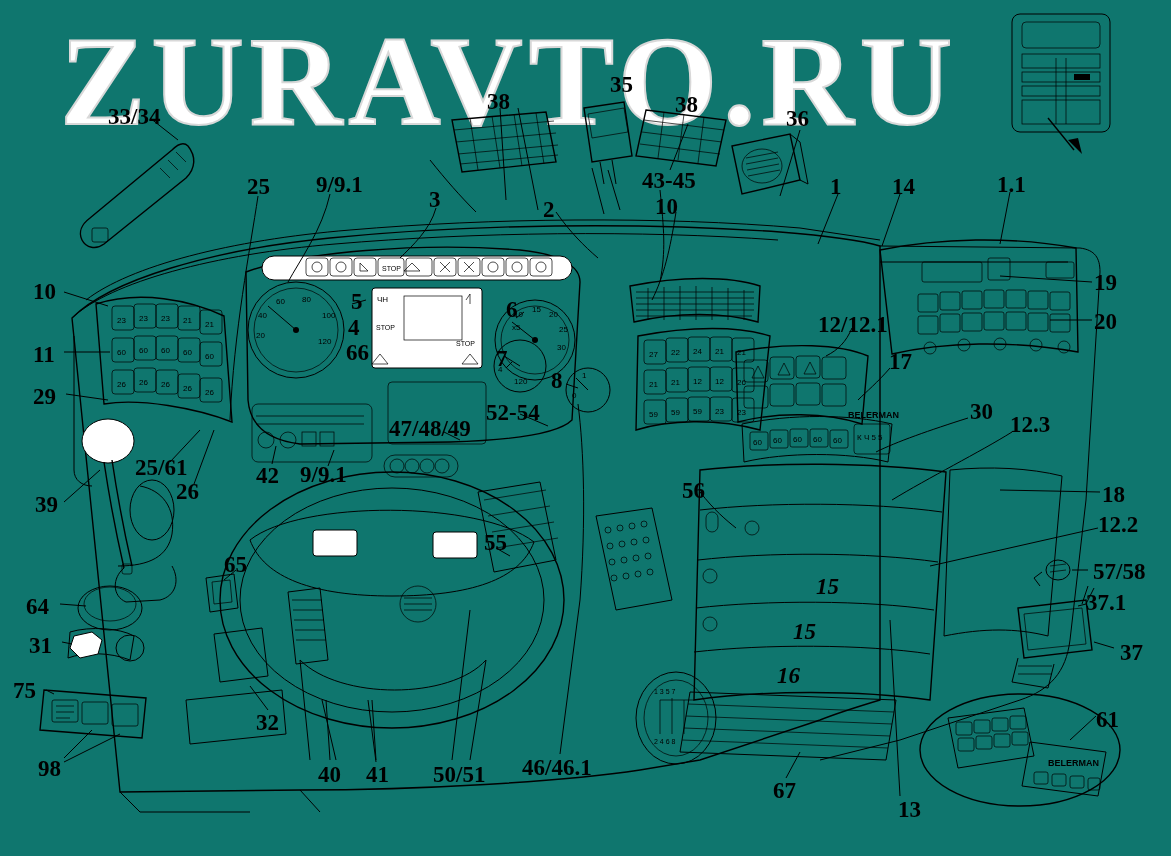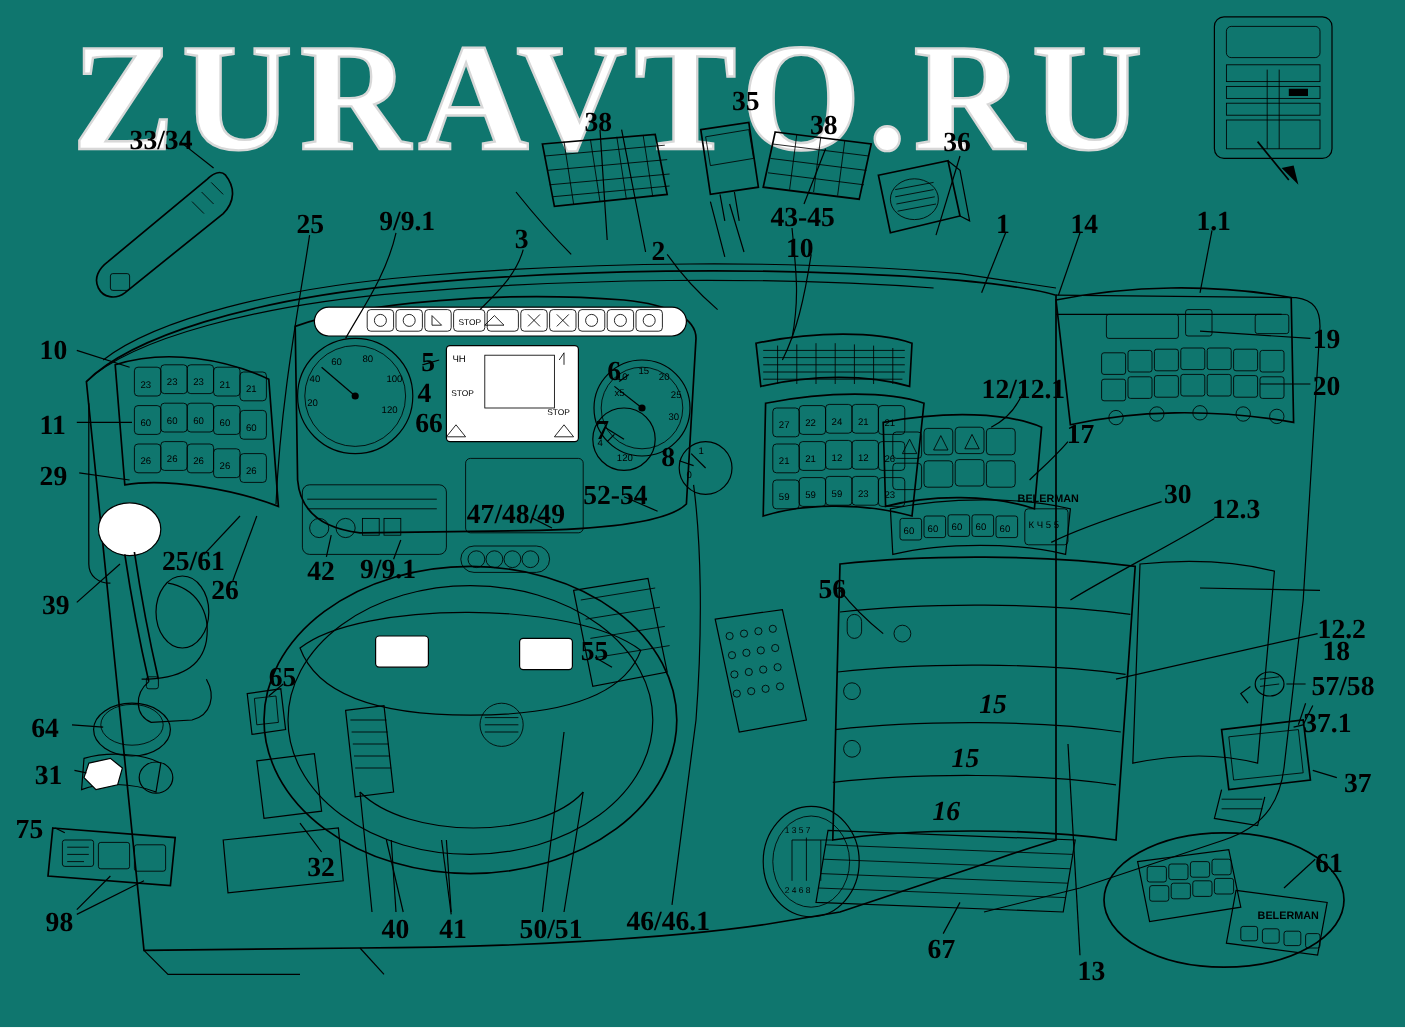--- a/index.html
+++ b/index.html
@@ -550,21 +550,21 @@
   <div class="lbl" style="left:551px;top:368px;">8</div>
   <div class="lbl" style="left:970px;top:399px;">30</div>
   <div class="lbl" style="left:1010px;top:412px;">12.3</div>
   <div class="lbl" style="left:135px;top:455px;">25/61</div>
   <div class="lbl" style="left:176px;top:479px;">26</div>
   <div class="lbl" style="left:256px;top:463px;">42</div>
   <div class="lbl" style="left:300px;top:462px;">9/9.1</div>
   <div class="lbl" style="left:389px;top:416px;">47/48/49</div>
   <div class="lbl" style="left:486px;top:400px;text-align:center;">52-54</div>
   <div class="lbl" style="left:682px;top:478px;">56</div>
-  <div class="lbl" style="left:1102px;top:482px;margin-top:48px;">18</div>
+  <div class="lbl" style="left:1102px;top:482px;">18</div>
   <div class="lbl" style="left:1098px;top:512px;">12.2</div>
   <div class="lbl" style="left:35px;top:492px;">39</div>
   <div class="lbl" style="left:484px;top:530px;">55</div>
   <div class="lbl" style="left:224px;top:552px;">65</div>
   <div class="lbl" style="left:26px;top:594px;">64</div>
   <div class="lbl" style="left:29px;top:633px;">31</div>
   <div class="lbl" style="left:13px;top:678px;">75</div>
   <div class="lbl" style="left:1093px;top:559px;">57/58</div>
   <div class="lbl" style="left:1086px;top:590px;">37.1</div>
   <div class="lbl" style="left:1120px;top:640px;">37</div>

